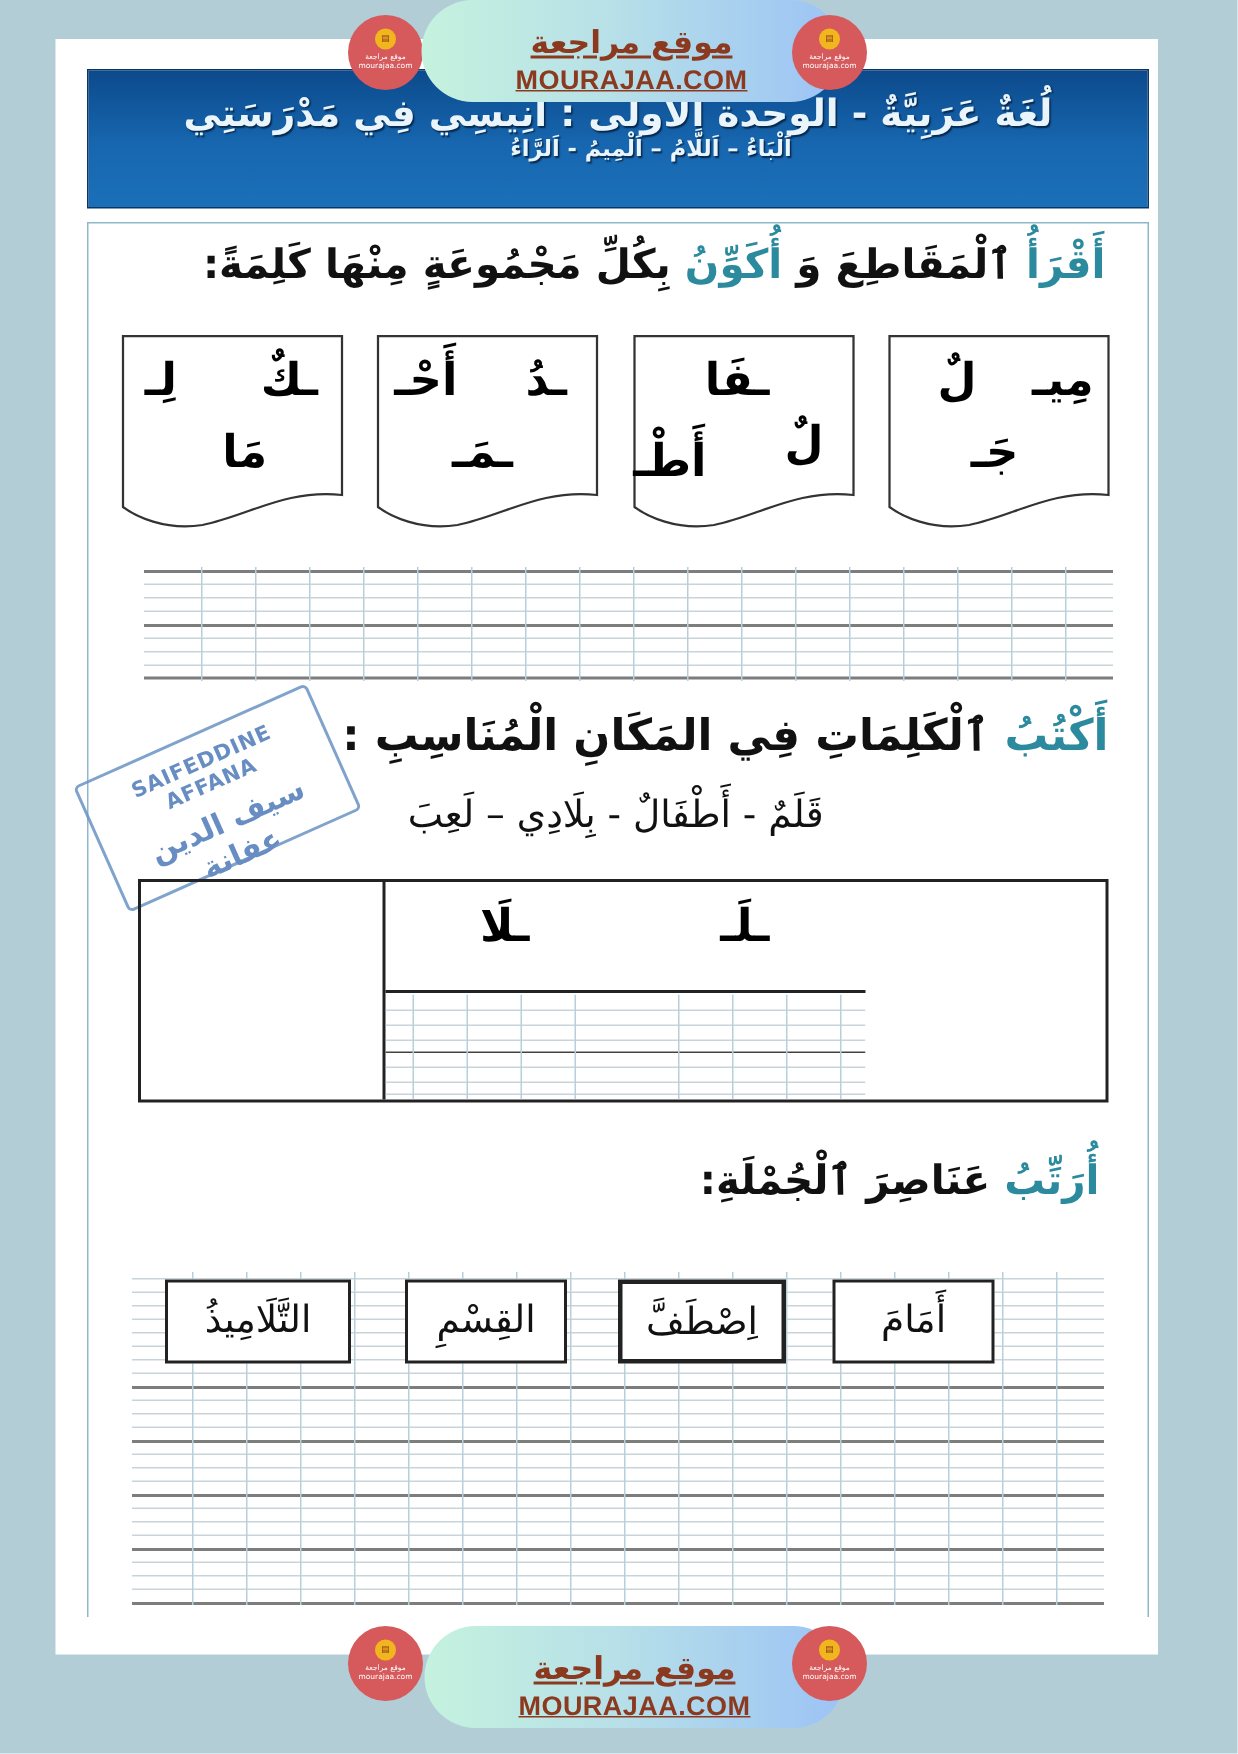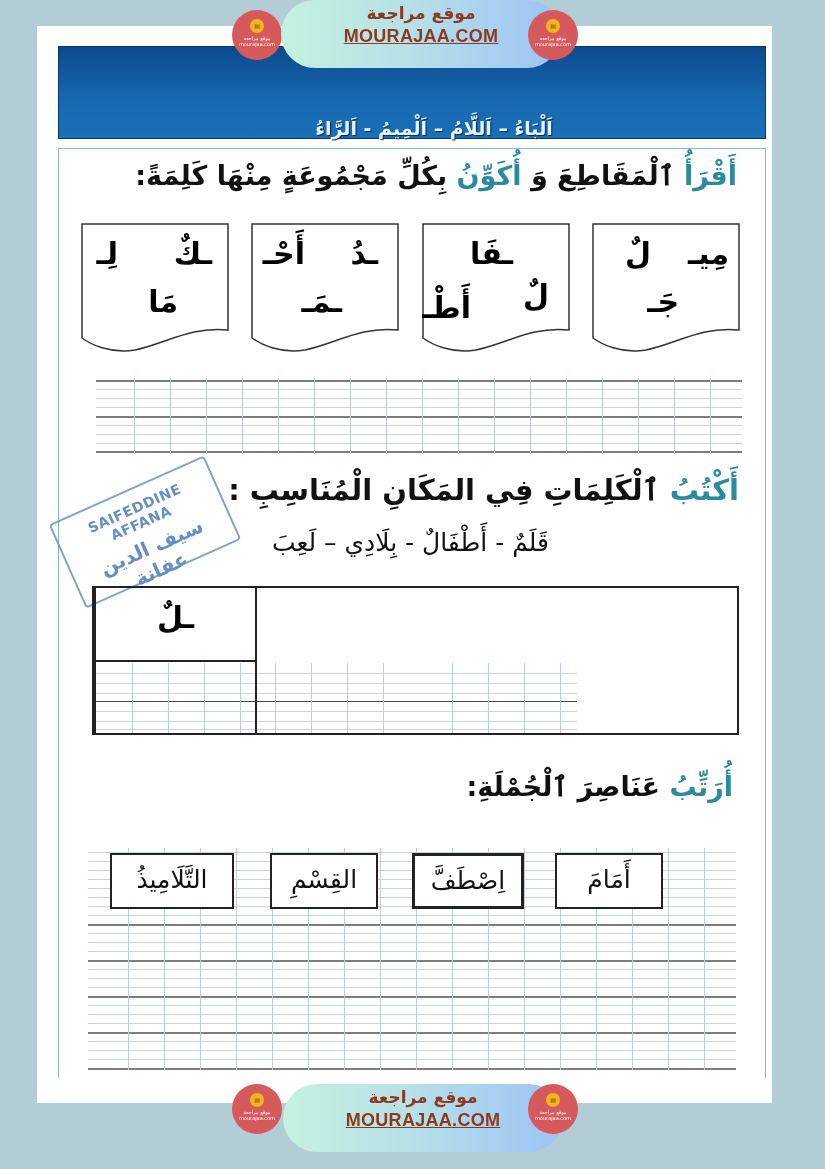--- a/index.html
+++ b/index.html
@@ -13,21 +13,21 @@
     position: absolute; left: 37px; top: 26px; width: 735px; height: 1077px;
     background: #ffffff;
   }
   .header {
     position: absolute; left: 58px; top: 46px; width: 708px; height: 93px;
     background: linear-gradient(180deg, #0c4a8c 0%, #1767b0 55%, #1a70b8 100%);
     border: 1px solid #0a3566;
     color: #e9f4fb; text-align: center; direction: rtl;
   }
   .header .l1 { position: absolute; top: 14px; left: 0; right: 0; font-size: 25px; font-weight: bold; text-shadow: 1px 1px 1px #06284d; }
-  .header .l2 { position: absolute; top: 70px; left: 0; right: 0; font-size: 19px; font-weight: bold; text-shadow: 1px 1px 1px #06284d; padding-left: 44px; }
+  .header .l2 { position: absolute; top: 43px; left: 0; right: 0; font-size: 15px; font-weight: bold; text-shadow: 1px 1px 1px #06284d; padding-left: 44px; }
 
   .content-border {
     position: absolute; left: 58px; top: 148px; width: 708px; height: 930px;
     border: 1px solid #8fb7cc; border-bottom: none;
   }
   .section-title {
     position: absolute; direction: rtl; font-weight: bold; color: #111;
     white-space: nowrap;
   }
   .section-title .hl { color: #2c8a9e; }
@@ -73,35 +73,36 @@
   .wordbox {
     position: absolute; top: 853px; height: 56px; border: 2px solid #222; background: #fff;
     text-align: center; font-size: 25px; direction: rtl; padding-top: 10px; color: #111;
   }
 
   .badge {
     position: absolute; width: 280px; height: 68px; border-radius: 34px;
     background: linear-gradient(90deg, #c5f2de 0%, #b7e0e8 45%, #9cc3f5 100%);
     text-align: center; color: #8b3a1f; font-weight: bold;
   }
-  .badge .ar { display: block; font-size: 17px; margin-top: 3px; direction: rtl; }
+  .badge .ar { display: block; font-size: 21px; margin-top: 16px; text-decoration: underline; direction: rtl; }
   .badge .en { display: block; font-size: 18px; margin-top: 3px; text-decoration: underline; font-family: "Liberation Sans", sans-serif; letter-spacing: 0.3px; }
   .logo-circle {
     position: absolute; width: 50px; height: 50px; border-radius: 50%;
     background: #d65a5c; text-align: center;
   }
   .logo-circle .inner { width: 14px; height: 14px; border-radius: 50%; background: #f1b61e; margin: 9px auto 0; font-size: 6px; line-height: 14px; color: #8b3a1f; }
   .logo-circle .txt { font-size: 5px; color: #fff; line-height: 6px; margin-top: 2px; }
 </style>
 </head>
 <body>
 
 <div class="page"></div>
 
 <div class="header">
+  <div class="l1">لُغَةٌ عَرَبِيَّةٌ - الوحدة الاولى : أنِيسِي فِي مَدْرَسَتِي</div>
   <div class="l2">اَلْبَاءُ – اَللَّامُ – اَلْمِيمُ - اَلرَّاءُ</div>
 </div>
 
 <div class="content-border"></div>
 
 <div class="section-title" style="right:88px; top:160px; font-size:27px;text-align:right;">
   <span class="hl">أَقْرَأُ</span>
   <span>ٱلْمَقَاطِعَ وَ</span>
   <span class="hl">أُكَوِّنُ</span>
   <span>بِكُلِّ مَجْمُوعَةٍ مِنْهَا كَلِمَةً:</span>
@@ -176,63 +177,49 @@
 
 <div class="stamp">
   <div class="en">SAIFEDDINE AFFANA</div>
   <div class="ar">سيف الدين عفانة</div>
 </div>
 
 <div class="word-list">قَلَمٌ - أَطْفَالٌ - بِلَادِي – لَعِبَ</div>
 
 <div class="table4">
   <div class="col" style="left:322px; width:161px;">
+    <div class="head">ـلَـ</div>
     <div class="body">
       <div class="hline" style="top:10px;"></div>
         <div class="hline" style="top:20px;"></div>
         <div class="hline" style="top:30px;"></div>
         <div class="hline dark" style="top:38px;height:1px;background:#444;"></div>
         <div class="hline" style="top:48px;"></div>
         <div class="hline" style="top:58px;"></div>
         <div class="hline" style="top:66px;"></div>
       <div class="vline" style="left:36px;"></div>
         <div class="vline" style="left:72px;"></div>
         <div class="vline" style="left:108px;"></div>
         <div class="vline" style="left:144px;"></div>
     </div>
   </div>
   <div class="col" style="left:161px; width:161px;">
+    <div class="head">ـلَا</div>
     <div class="body">
       <div class="hline" style="top:10px;"></div>
         <div class="hline" style="top:20px;"></div>
         <div class="hline" style="top:30px;"></div>
         <div class="hline dark" style="top:38px;height:1px;background:#444;"></div>
         <div class="hline" style="top:48px;"></div>
         <div class="hline" style="top:58px;"></div>
         <div class="hline" style="top:66px;"></div>
       <div class="vline" style="left:18px;"></div>
         <div class="vline" style="left:54px;"></div>
         <div class="vline" style="left:90px;"></div>
         <div class="vline" style="left:126px;"></div>
-    </div>
-  </div>
-  <div class="col" style="left:0px; width:161px;">
-    <div class="head">ـلٌ</div>
-    <div class="body">
-      <div class="hline" style="top:10px;"></div>
-        <div class="hline" style="top:20px;"></div>
-        <div class="hline" style="top:30px;"></div>
-        <div class="hline dark" style="top:38px;height:1px;background:#444;"></div>
-        <div class="hline" style="top:48px;"></div>
-        <div class="hline" style="top:58px;"></div>
-        <div class="hline" style="top:66px;"></div>
-      <div class="vline" style="left:36px;"></div>
-        <div class="vline" style="left:72px;"></div>
-        <div class="vline" style="left:108px;"></div>
-        <div class="vline" style="left:144px;"></div>
     </div>
   </div>
 </div>
 
 <div class="section-title" style="right:92px; top:771px; font-size:27px;">
   <span class="hl">أُرَتِّبُ</span>
   <span>عَنَاصِرَ ٱلْجُمْلَةِ:</span>
 </div>
 
 <div class="lined" style="left:88px; top:848px; width:648px; height:222px;">

